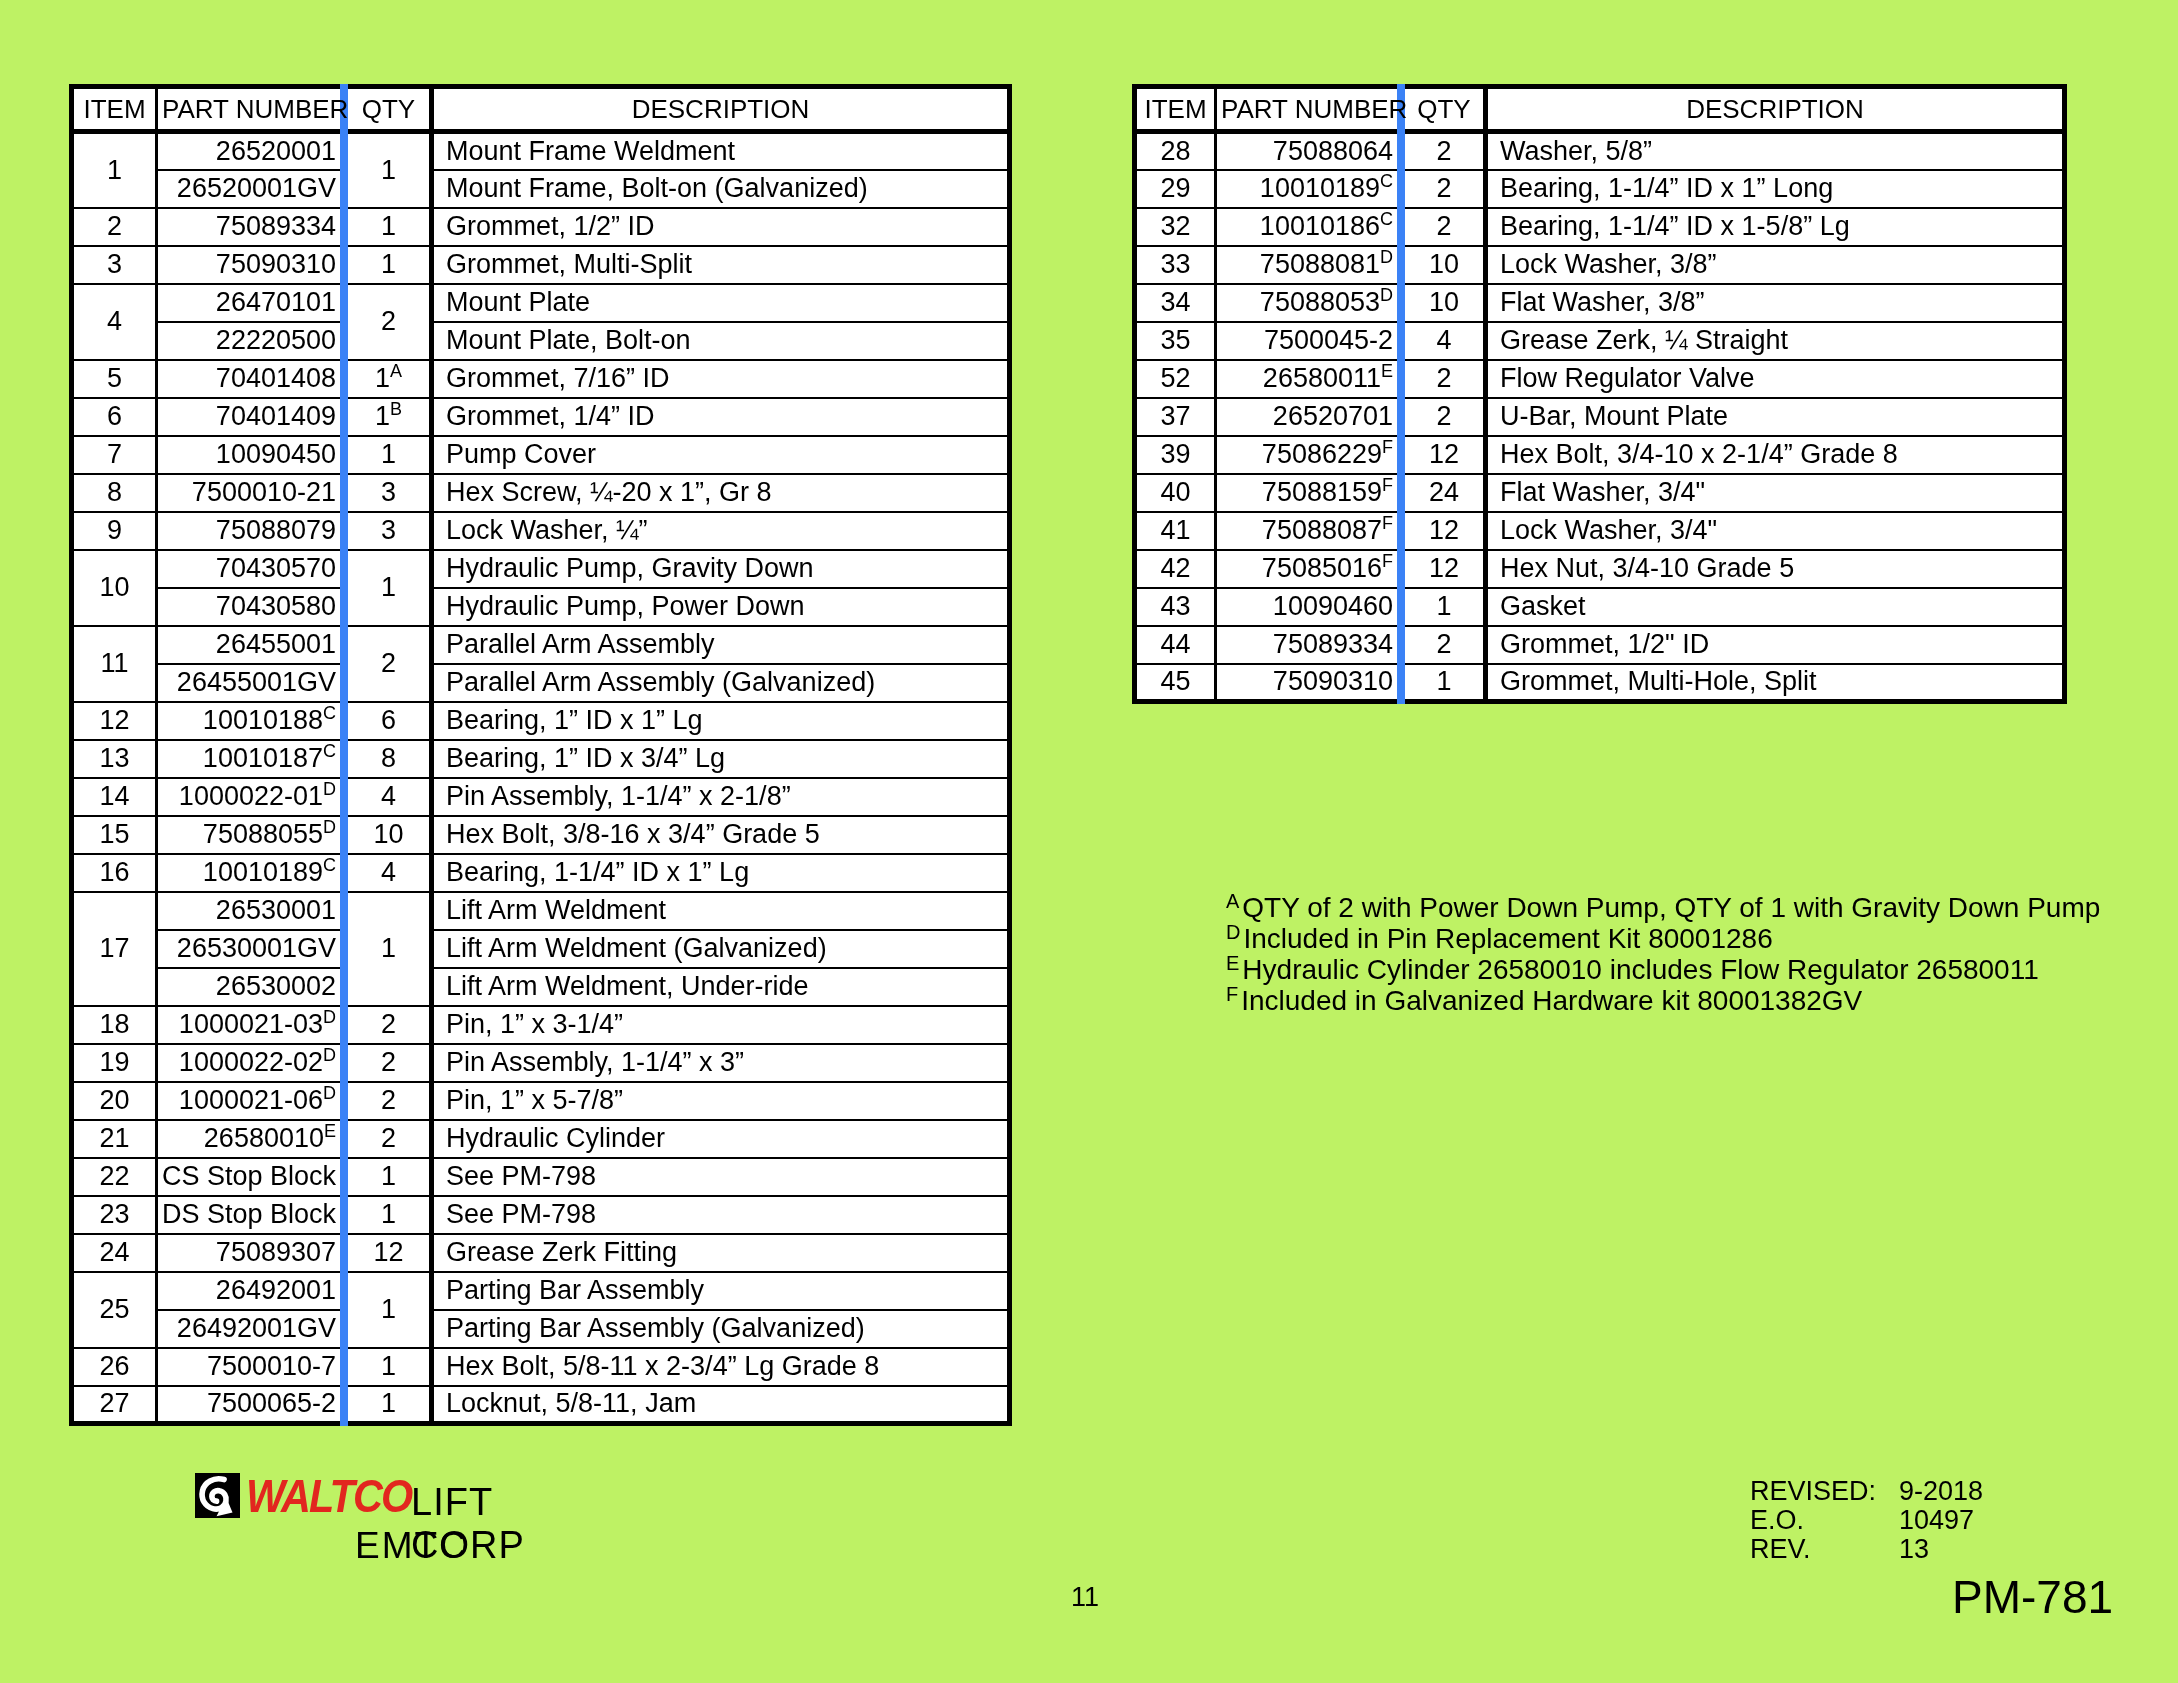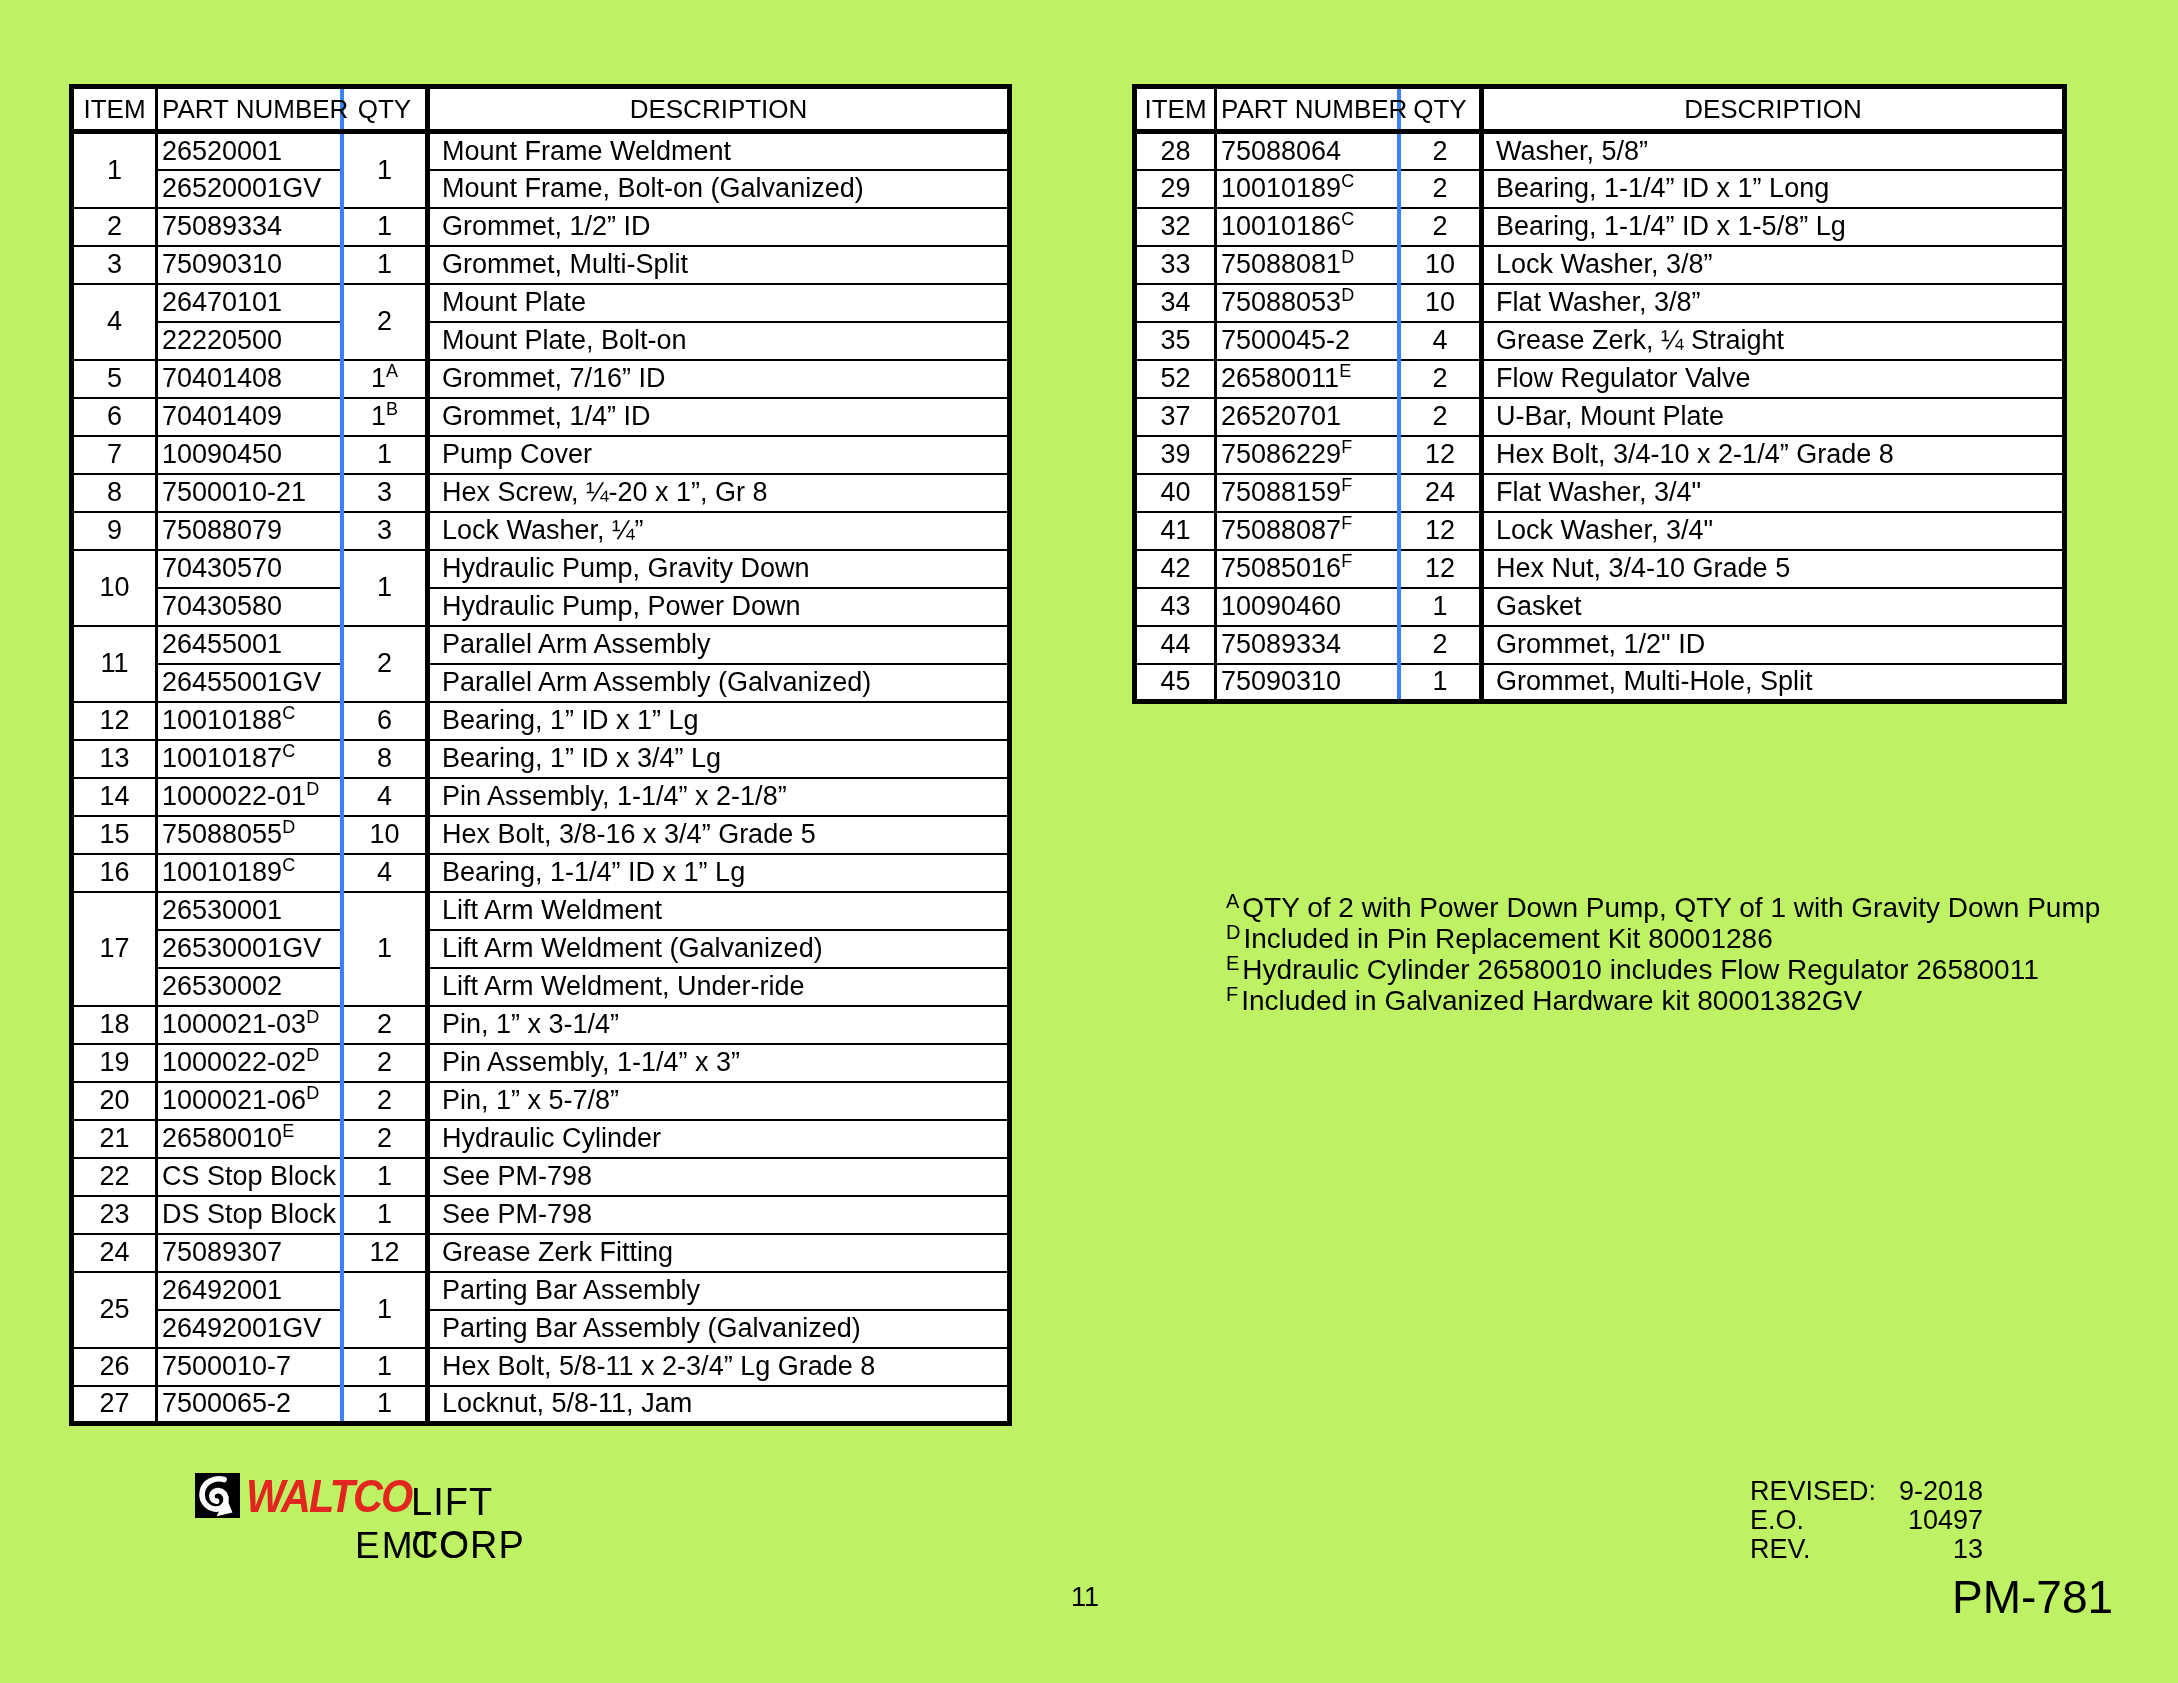--- a/index.html
+++ b/index.html
@@ -11,21 +11,21 @@
     position:absolute; border-collapse:collapse; table-layout:fixed;
     border:5px solid #000; background:#fff;
   }
   .parts-table th, .parts-table td {
     border:2px solid #000; padding:0 4px; font-weight:400;
     font-size:27px; white-space:nowrap;
   }
   .parts-table th { font-size:26px; text-align:center; height:40px; }
   .parts-table thead th { border-bottom:5px solid #000; }
   .parts-table .col0 { border-right:3px solid #000; text-align:center; }
-  .parts-table .col1 { border-right:4px solid #3b82f6; text-align:left; }
+  .parts-table .col1 { border-right:8px solid #3b82f6; text-align:right; }
   .parts-table .col2 { border-right:5px solid #000; text-align:center; }
   .parts-table td.col3 { text-align:left; padding-left:12px; padding-right:6px; }
   .parts-table tbody tr { height:38px; }
   .left  { left:69px;   top:84px; width:943px; }
   .right { left:1132px; top:84px; width:935px; }
   .left th.col0{width:73px}  .left th.col1{width:174px}  .left th.col2{width:73px}
   .right th.col0{width:69px} .right th.col1{width:172px} .right th.col2{width:70px}
   .parts-table sup {
     font-size:18px; vertical-align:baseline; position:relative; top:-10px; line-height:0;
   }
@@ -34,21 +34,21 @@
   .fn-line sup { font-size:20px; vertical-align:baseline; position:relative; top:-9px; line-height:0; margin-right:3px; }
   .logo-row { position:absolute; left:195px; top:1471px; height:48px; }
   .logo-icon { position:absolute; left:0; top:2px; width:45px; height:45px; display:block; }
   .logo-word {
     position:absolute; left:51px; top:-2px; font-size:46px; font-weight:800;
     letter-spacing:-2px; transform:scaleX(0.9); transform-origin:left top; font-style:italic;
   }
   .lift-corp { position:absolute; left:216px; top:10px; font-size:38px; letter-spacing:1px; }
   .emtc { position:absolute; left:342px; top:1525px; font-size:37px; letter-spacing:2px;margin-left:13px; }
   .revision { position:absolute; left:1750px; top:1477px; font-size:27px; }
-  .rev-row { display:flex; height:29px; line-height:29px;justify-content:space-between; }
+  .rev-row { display:flex; height:29px; line-height:29px; }
   .rev-label { width:149px; }
   .doc-number { position:absolute; left:1952px; top:1570px; font-size:46px; }
   .page-number { position:absolute; left:1071px; top:1582px; font-size:27px; }
 </style>
 </head>
 <body>
 
 <div class="page">
 
   <table id="left-table" class="parts-table left">

